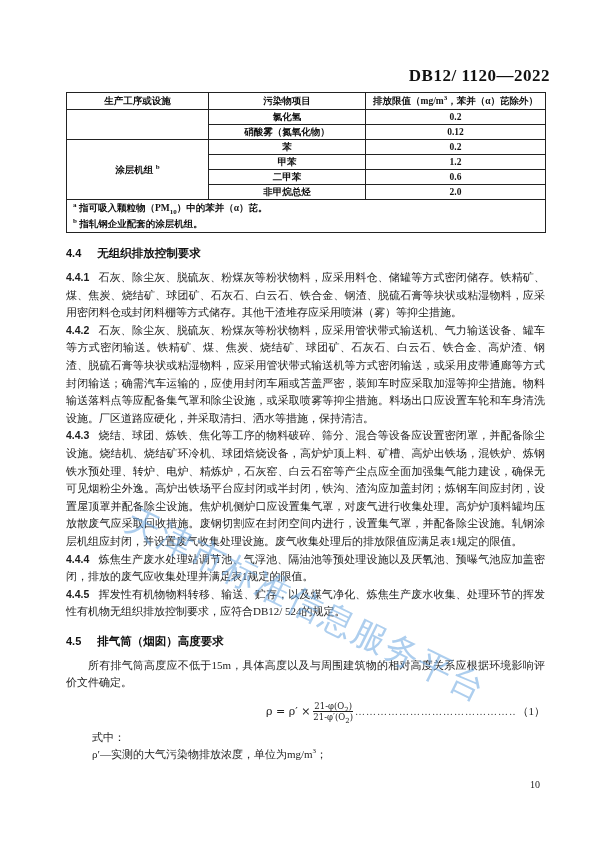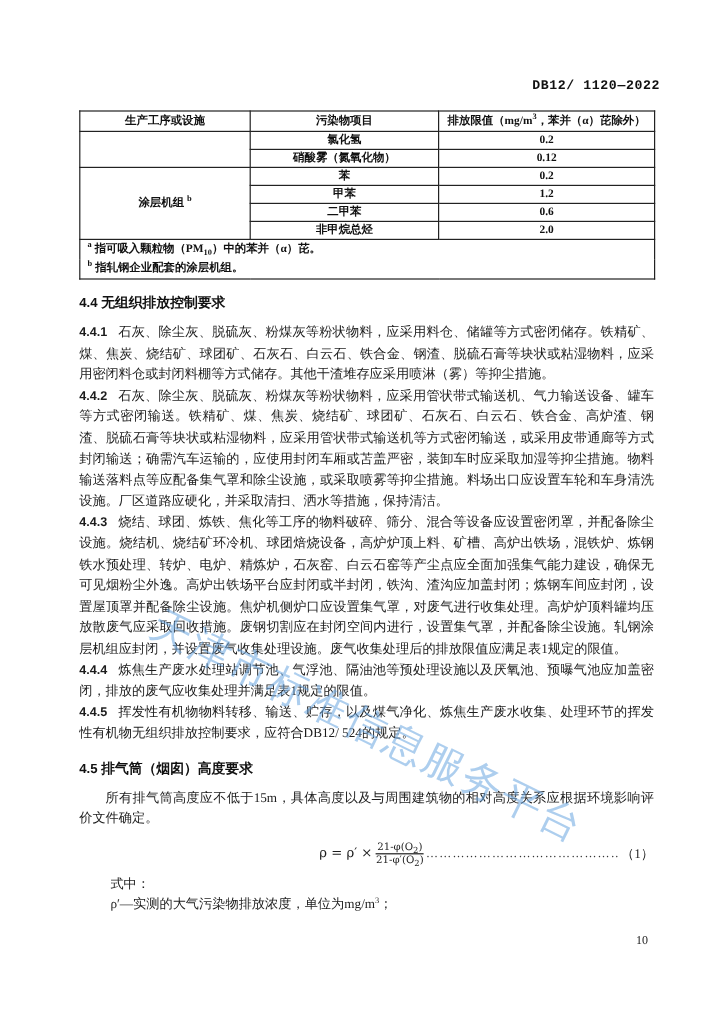--- a/index.html
+++ b/index.html
@@ -3,22 +3,22 @@
 <meta charset="utf-8">
 <style>
   html,body{margin:0;padding:0;}
   body{
     width:600px;height:848px;position:relative;background:#ffffff;
     font-family:"Liberation Serif","DejaVu Serif",serif;
     color:#1c1c1c;overflow:hidden;
   }
   .doc-code{
     position:absolute;top:66px;right:50px;
-    font-family:Liberation Mono, monospace;
-    font-size:11px;font-weight:600;letter-spacing:0.5px;color:#111;
+    font-family:Liberation Serif, serif;
+    font-size:17px;font-weight:600;letter-spacing:0.5px;color:#111;
   }
   .content{position:absolute;left:66px;top:92px;width:479px;}
   
   table.limits{
     border-collapse:collapse;table-layout:fixed;width:479px;
     font-size:9.5px;line-height:12px;color:#111;
   }
   table.limits col.c1{width:142px;} table.limits col.c2{width:157px;} table.limits col.c3{width:180px;}
   table.limits th,table.limits td{
     border:1px solid #222;text-align:center;vertical-align:middle;
@@ -28,21 +28,21 @@
   table.limits td.fn{
     text-align:left;padding:2px 4px 2px 6px;border-top:none;border-bottom:none;
   }
   table.limits td.fn-first{border-top:1px solid #222;}
   table.limits td.fn-last{border-bottom:1px solid #222;}
   sup,sub{font-size:7px;line-height:0;}
   
   h2.sec{
     font-size:11.5px;font-weight:bold;margin:13px 0 8px 0;line-height:15px;color:#111;
   }
-  h2.sec .snum{margin-right:3px;font-family:"Liberation Sans","DejaVu Sans",sans-serif;font-size:11px;}
+  h2.sec .snum{margin-right:16px;font-family:"Liberation Sans","DejaVu Sans",sans-serif;font-size:11px;}
   p.clause{
     font-size:11px;line-height:17.6px;margin:0;text-align:justify;
   }
   p.clause b.cnum{
     font-family:Liberation Sans, sans-serif;
     font-size:10.5px;font-weight:bold;margin-right:9px;
   }
   p.indent{font-size:11px;line-height:17.6px;margin:0;text-align:justify;text-indent:22px;}
   
   .formula-row{

